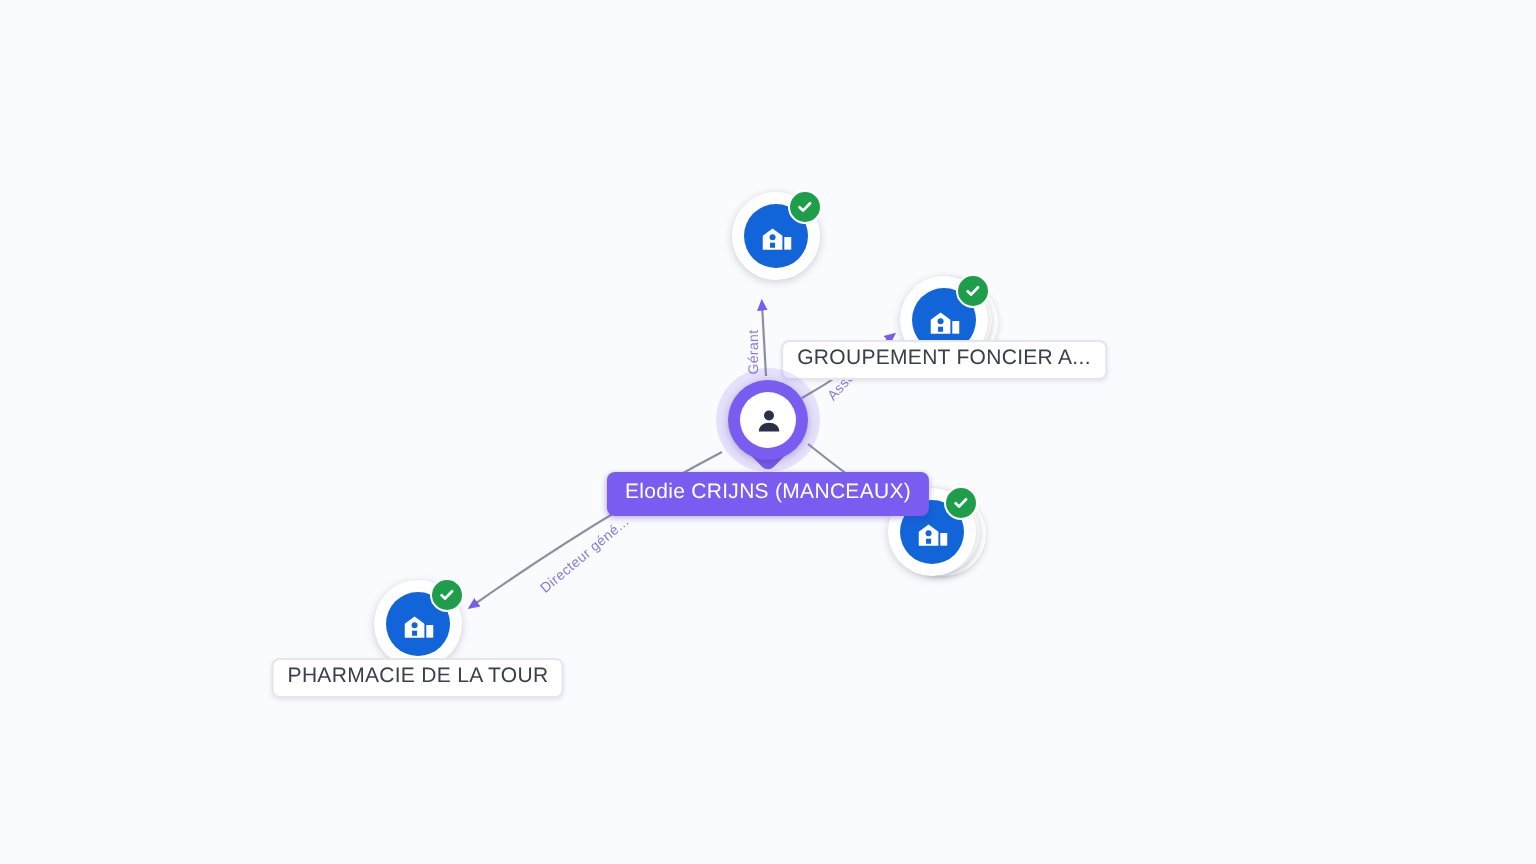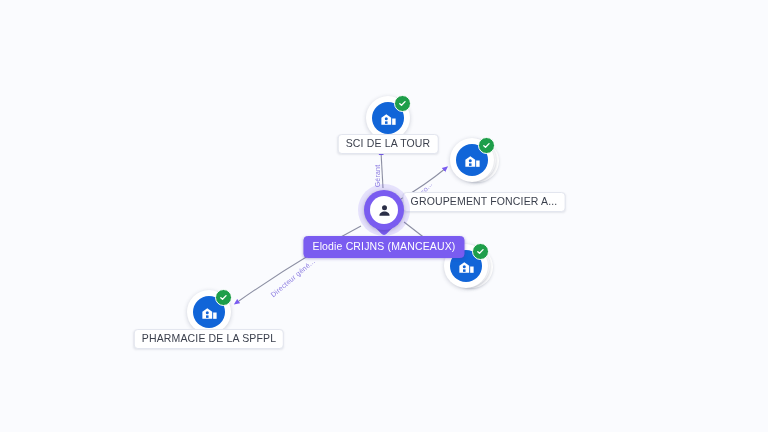--- a/index.html
+++ b/index.html
@@ -224,21 +224,20 @@
           </svg>
         </div>
       </div>
       <div class="verified-badge">
         <svg width="9" height="9" viewBox="0 0 12 12" fill="none">
           <path d="M2.4 6.2 L4.7 8.4 L9.4 3.5" stroke="#ffffff" stroke-width="1.8" stroke-linecap="round" stroke-linejoin="round"></path>
         </svg>
       </div>
     </div>
   </div>
-  <div class="label-chip" style="left:388px; top:134px;">SCI DE LA TOUR</div>
 
   <div class="node" style="left:472px; top:160px;">
     <div class="company-icon-wrap">
       <div class="stack-c s1"></div>
       <div class="stack-c s2"></div>
       <div class="company-disc">
         <div class="company-blue">
           <svg width="19" height="19" viewBox="0 0 24 24" fill="#ffffff">
             <path d="M3 20V11.2L9.2 6.6 15.4 11.2V20H3z"></path>
             <path d="M16.6 20V12h4.4v8h-4.4z"></path>
@@ -247,21 +246,21 @@
           </svg>
         </div>
       </div>
       <div class="verified-badge">
         <svg width="9" height="9" viewBox="0 0 12 12" fill="none">
           <path d="M2.4 6.2 L4.7 8.4 L9.4 3.5" stroke="#ffffff" stroke-width="1.8" stroke-linecap="round" stroke-linejoin="round"></path>
         </svg>
       </div>
     </div>
   </div>
-  <div class="label-chip" style="left:472px; top:192px;margin-left:12px;">GROUPEMENT FONCIER A...</div>
+  <div class="label-chip" style="left:472px; top:170px;">GROUPEMENT FONCIER A...</div>
 
   <div class="node" style="left:466px; top:266px;">
     <div class="company-icon-wrap">
       <div class="stack-c s1"></div>
       <div class="stack-c s2"></div>
       <div class="company-disc">
         <div class="company-blue">
           <svg width="19" height="19" viewBox="0 0 24 24" fill="#ffffff">
             <path d="M3 20V11.2L9.2 6.6 15.4 11.2V20H3z"></path>
             <path d="M16.6 20V12h4.4v8h-4.4z"></path>
@@ -290,21 +289,21 @@
           </svg>
         </div>
       </div>
       <div class="verified-badge">
         <svg width="9" height="9" viewBox="0 0 12 12" fill="none">
           <path d="M2.4 6.2 L4.7 8.4 L9.4 3.5" stroke="#ffffff" stroke-width="1.8" stroke-linecap="round" stroke-linejoin="round"></path>
         </svg>
       </div>
     </div>
   </div>
-  <div class="label-chip" style="left:209px; top:329px;">PHARMACIE DE LA SPFPL</div>
+  <div class="label-chip" style="left:209px; top:329px;">PHARMACIE DE LA TOUR</div>
 
   <div class="node" style="left:384px; top:212px;">
     <div class="person-halo"></div>
     <div class="pin-wrap">
       <div class="pin-tail"></div>
       <div class="pin-body"></div>
       <div class="pin-inner">
         <svg width="15" height="15" viewBox="0 0 24 24" fill="#2b2f47">
           <circle cx="12" cy="7.6" r="4"></circle>
           <path d="M3.8 20.4c0-4.3 3.7-7 8.2-7s8.2 2.7 8.2 7z"></path>

